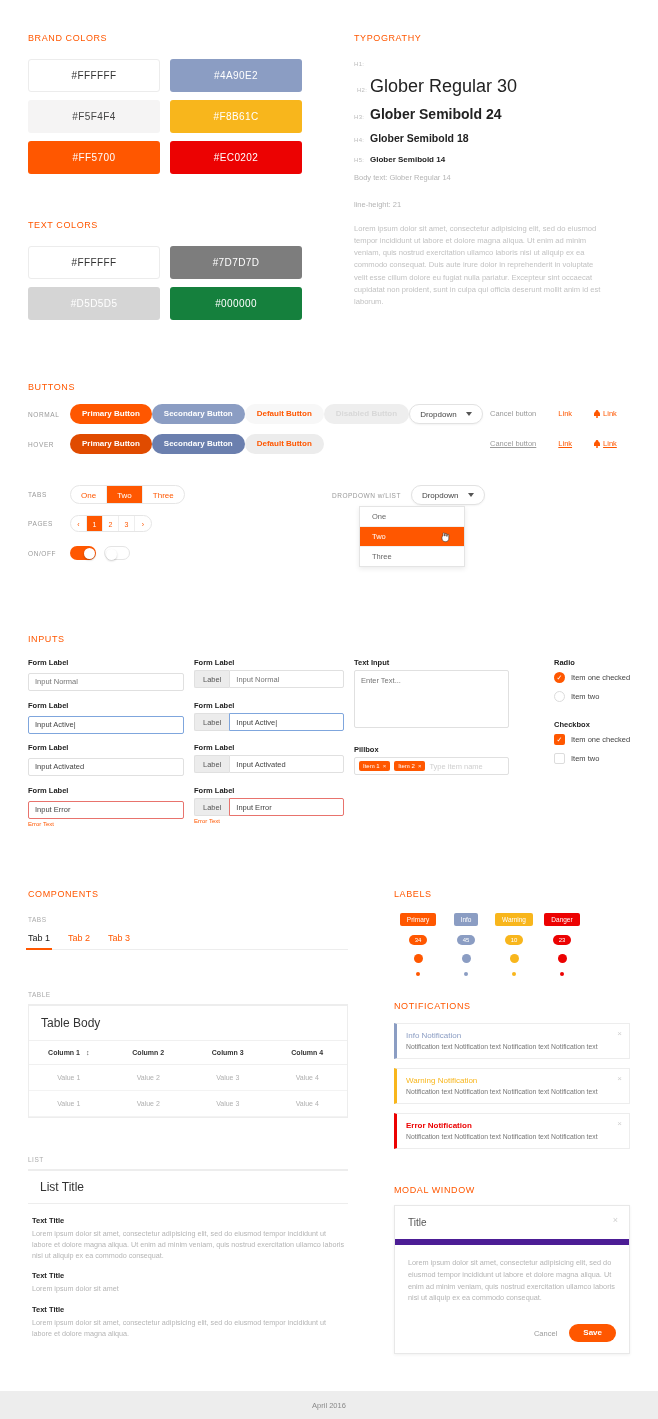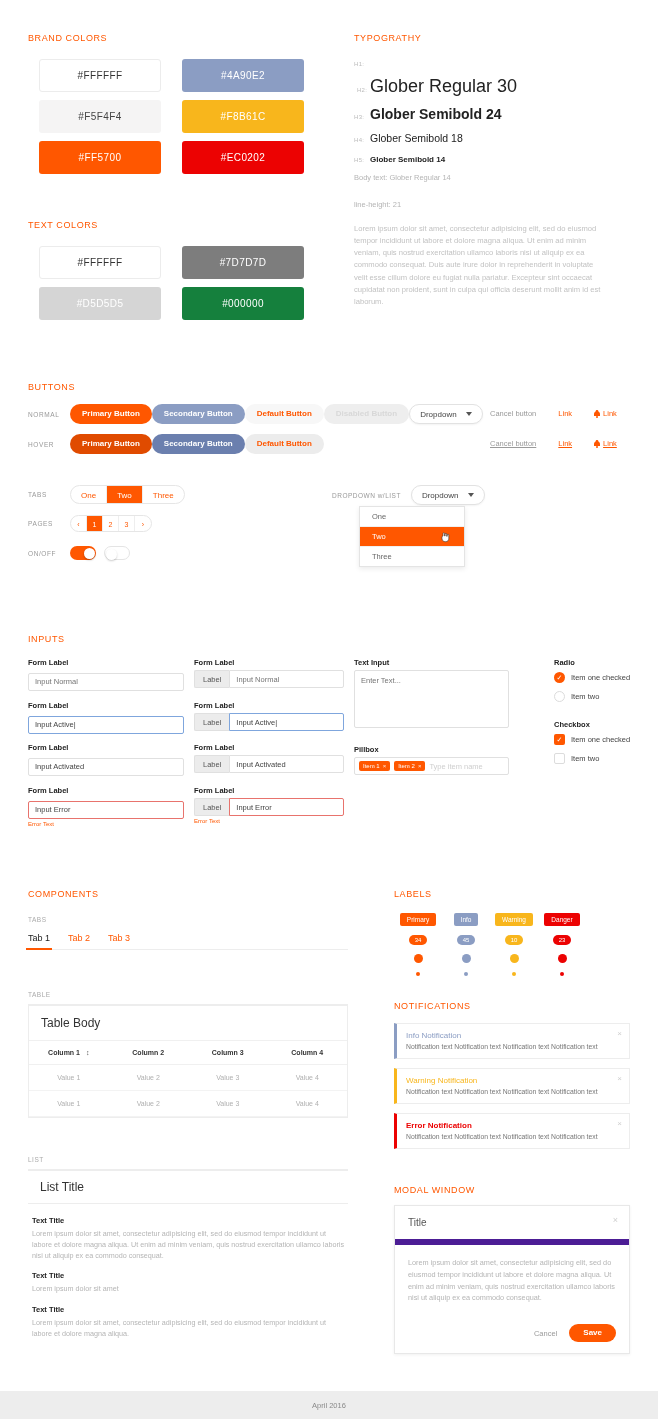--- a/index.html
+++ b/index.html
@@ -15,36 +15,35 @@
   .page { position:relative; width:658px; height:1419px; }
   .sec-title {
     color:#FF5700; font-size:9px; letter-spacing:.6px;
     font-weight:400; text-transform:uppercase;
   }
   .mini-label { color:#aaa; font-size:6.5px; letter-spacing:.5px; text-transform:uppercase; }
   .abs { position:absolute; }
 
   
   .swatch {
-    width:122px; height:33px; border-radius:3px;
+    width:132px; height:33px; border-radius:3px;
     display:flex; align-items:center; justify-content:center;
     font-size:10px; letter-spacing:.4px; font-weight:400;
     margin-bottom:8px;
-    margin-left:11px;
   }
   .sw-col { display:flex; flex-direction:column; }
   .sw-wrap { display:flex; gap:10px; }
 
   
   .type-row { display:flex; align-items:baseline; margin-bottom:7px; }
   .type-tag { color:#bbb; font-size:6px; width:16px; flex:0 0 16px; letter-spacing:.3px; }
   .h1s { font-size:23px; font-weight:400; color:#222; }
   .h2s { font-size:18px; font-weight:400; color:#222; }
   .h3s { font-size:14px; font-weight:700; color:#222; }
-  .h4s { font-size:10.5px; font-weight:400; color:#222;text-align:center; }
+  .h4s { font-size:10.5px; font-weight:700; color:#222;text-align:center; }
   .h5s { font-size:8px; font-weight:700; color:#222; }
   .bodynote { color:#b5b5b5; font-size:7.5px; line-height:1.5; margin-top:8px; }
   .bodypara { color:#c2c2c2; font-size:7.6px; line-height:1.62; margin-top:12px; width:252px; }
 
   
   .btn {
     border:none; border-radius:14px; font-size:8px; font-weight:700;
     padding:0 12px; height:20px; line-height:20px; display:inline-block;
     text-align:center; font-family:inherit; cursor:pointer;
   }

